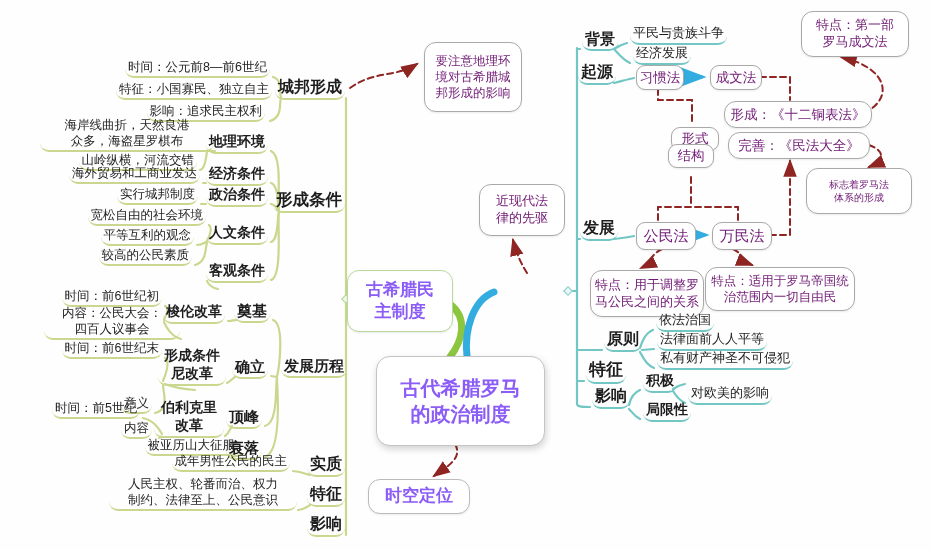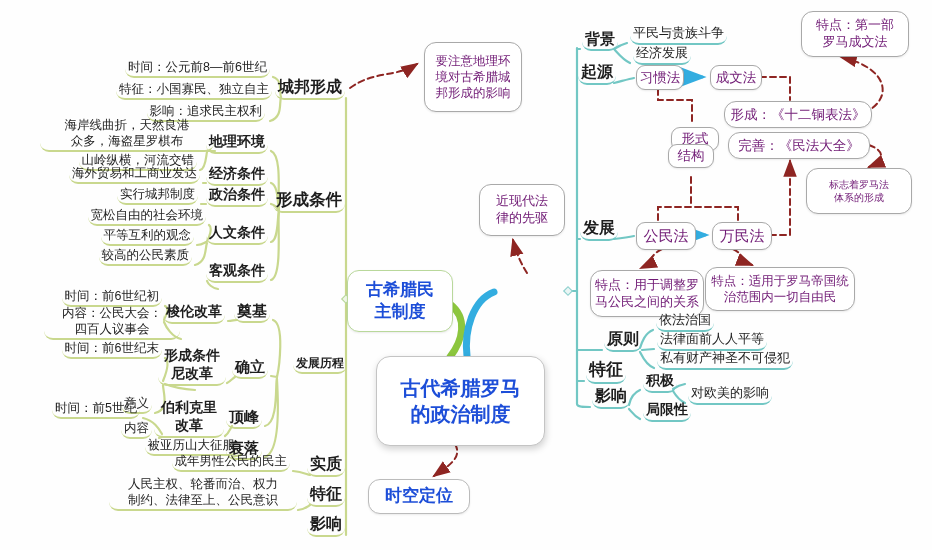--- a/index.html
+++ b/index.html
@@ -7,21 +7,21 @@
          font-family:"Liberation Sans","DejaVu Sans",sans-serif;}
   svg.links{position:absolute;left:0;top:0;}
   .t{position:absolute;white-space:pre-line;color:#1e1e1e;line-height:1.28;}
   .ug{border-bottom:2px solid #c9d88e;border-radius:0 0 9px 9px;padding:0 3px 1px;}
   .ut{border-bottom:2px solid #72c7c4;border-radius:0 0 9px 9px;padding:0 3px 1px;}
   .lv{font-weight:600;}
   .ctr{text-align:center;}
   .box{position:absolute;display:flex;align-items:center;justify-content:center;
        text-align:center;white-space:pre-line;background:#fff;border:1.4px solid #a9a9a9;
        border-radius:12px;line-height:1.3;color:#701a75;box-shadow:0 1px 2px rgba(0,0,0,.08);}
-  .red{color:#1d4ed8;}
+  .red{color:#8b5cf6;}
 </style>
 </head>
 <body>
 
 <div class="stage">
 
   <svg class="links" width="932" height="550" viewBox="0 0 932 550">
     <defs>
       <marker id="am" viewBox="0 0 8 6" refX="7" refY="3" markerWidth="9" markerHeight="7" orient="auto">
         <path d="M0,0 L8,3 L0,6 Z" fill="#8e2522"></path>
@@ -108,21 +108,21 @@
   <div class="box" style="left:728px;top:132px;width:140px;height:25px;font-size:13.5px">完善：《民法大全》</div>
   <div class="box" style="left:806px;top:168px;width:104px;height:44px;font-size:10px">标志着罗马法
 体系的形成</div>
   <div class="box" style="left:590px;top:270px;width:112px;height:45px;font-size:13px">特点：用于调整罗
 马公民之间的关系</div>
   <div class="box" style="left:705px;top:267px;width:148px;height:42px;font-size:12.5px">特点：适用于罗马帝国统
 治范围内一切自由民</div>
 
   <div class="t ug lv" style="right:587px;top:77px;font-size:16px">城邦形成</div>
   <div class="t ug lv" style="right:587px;top:189px;font-size:16.5px">形成条件</div>
-  <div class="t ug lv" style="right:585px;top:356px;font-size:12px">发展历程</div>
+  <div class="t ug lv" style="right:585px;top:356px;font-size:15px">发展历程</div>
   <div class="t ug lv" style="right:587px;top:454px;font-size:16px">实质</div>
   <div class="t ug lv" style="right:587px;top:484px;font-size:16px">特征</div>
   <div class="t ug lv" style="right:587px;top:514px;font-size:16px">影响</div>
 
   <div class="t ug" style="right:662px;top:59px;font-size:12.5px">时间：公元前8—前6世纪</div>
   <div class="t ug" style="right:660px;top:81px;font-size:12.5px">特征：小国寡民、独立自主</div>
   <div class="t ug" style="right:667px;top:103px;font-size:12.5px">影响：追求民主权利</div>
 
   <div class="t ug lv" style="right:664px;top:133px;font-size:14px">地理环境</div>
   <div class="t ug ctr" style="right:718px;top:117px;width:168px;font-size:12.5px">海岸线曲折，天然良港

